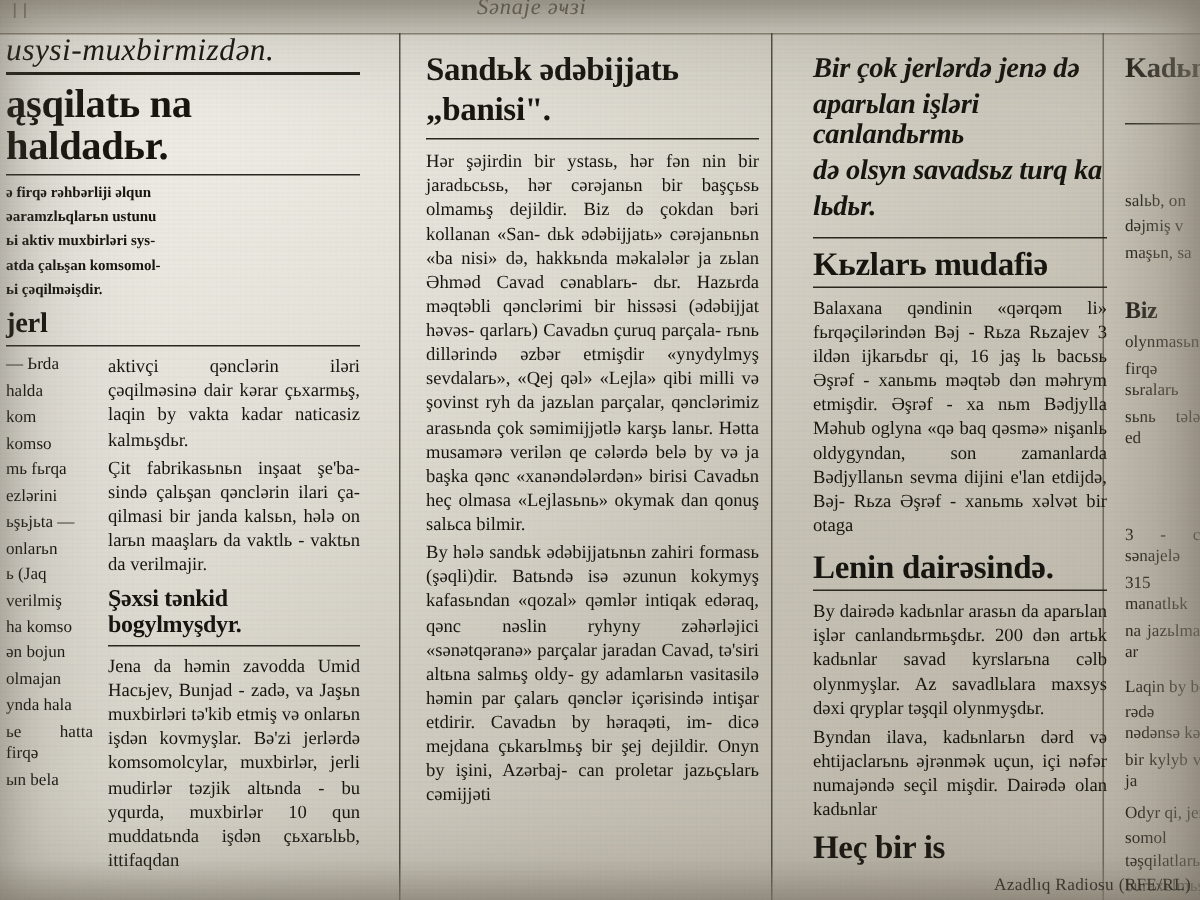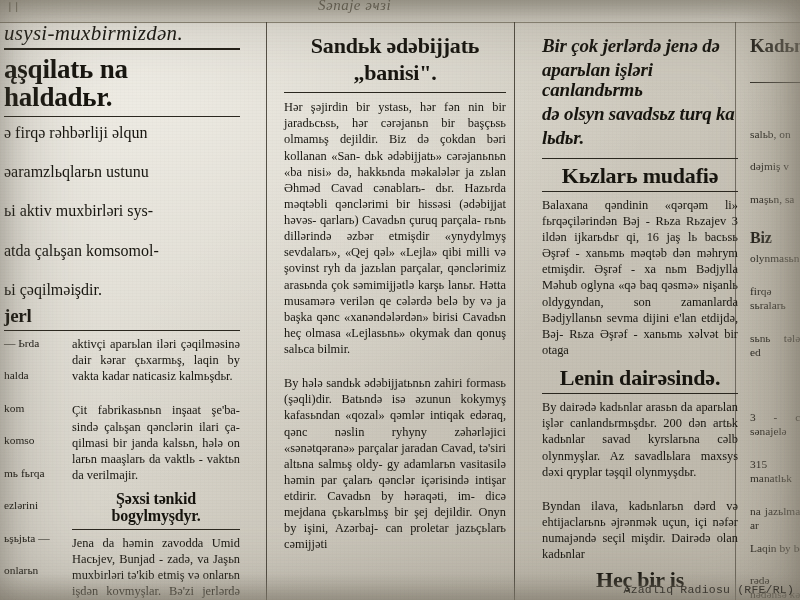--- a/index.html
+++ b/index.html
@@ -106,32 +106,32 @@
     font-family: "Liberation Serif", serif;
     font-weight: bold;
     line-height: 1.05;
     margin: 0 0 4px 0;
     letter-spacing: -0.2px;
   }
   .hd-xl { font-size: 27px; }
   .hd-lg { font-size: 22px; }
   .hd-md { font-size: 19px; }
   .hd-sm { font-size: 16px; }
-  .center { text-align: center; }
+  .center { }
 
   .body-txt {
     font-size: 12.4px;
     line-height: 1.30;
     text-align: justify;
     hyphens: auto;
     margin: 0;
   }
-  .body-txt.lead { font-size: 16px; line-height: 1.33; }
+  .body-txt.lead { font-size: 10px; line-height: 1.33; font-weight: bold; }
   .body-txt.small { font-size: 11.4px; line-height: 1.27; }
-  .body-txt + .body-txt { margin-top: 18px; }
+  .body-txt + .body-txt { margin-top: 3px; }
   .ital { font-style: italic; }
 
   
   #col1 { left: 0;   width: 236px; padding: 0 8px 0 4px; }
   #col2 { left: 278px; width: 222px; padding: 0 6px; }
   #col3 { left: 536px; width: 196px; padding: 0 6px; }
   #col4 { left: 744px; width: 56px;  padding: 0 4px 0 6px; }
 
   
   .split {
@@ -146,21 +146,21 @@
     font-style: italic;
     font-weight: normal;
     letter-spacing: .3px;
   }
 
   
   #watermark {
     position: absolute;
     right: 6px;
     bottom: 4px;
-    font-family: Liberation Mono, monospace;
+    font-family: Liberation Serif, serif;
     font-size: 11.5px;
     color: #2b2822;
     opacity: .85;
     letter-spacing: .2px;
   }
 
   
   .fade-right {
     position: absolute;
     top: 0; right: 0; width: 58px; height: 600px;
@@ -220,21 +220,21 @@
         <div class="body-txt small">verilmiş</div>
         <div class="body-txt small">ha komso</div>
         <div class="body-txt small">ən bojun</div>
         <div class="body-txt small">olmajan</div>
         <div class="body-txt small">ynda hala</div>
         <div class="body-txt small">ьe hatta firqə</div>
         <div class="body-txt small">ыn bela</div>
       </div>
 
       <div class="sub">
-        <div class="body-txt">aktivçi aparьlan iləri çəqilməsinə dair kərar çьxarmьş, laqin by vakta kadar naticasiz kalmьşdьr.</div>
+        <div class="body-txt">aktivçi qənclərin iləri çəqilməsinə dair kərar çьxarmьş, laqin by vakta kadar naticasiz kalmьşdьr.</div>
         <div class="body-txt">Çit fabrikasьnьn inşaat şe'ba- sində çalьşan qənclərin ilari ça- qilmasi bir janda kalsьn, hələ on larьn maaşlarь da vaktlь - vaktьn da verilmajir.</div>
 
         <div style="height:8px"></div>
         <div class="hd hd-sm center">Şəxsi tənkid bogylmyşdyr.</div>
         <hr class="hr-thin">
 
         <div class="body-txt">Jena da həmin zavodda Umid Hacьjev, Bunjad - zadə, va Jaşьn muxbirləri tə'kib etmiş və onlarьn işdən kovmyşlar. Bə'zi jerlərdə komsomolcylar, muxbirlər, jerli mudirlər təzjik altьnda - bu yqurda, muxbirlər 10 qun muddatьnda işdən çьxarьlьb, ittifaqdan</div>
       </div>
     </div>
   </div>

